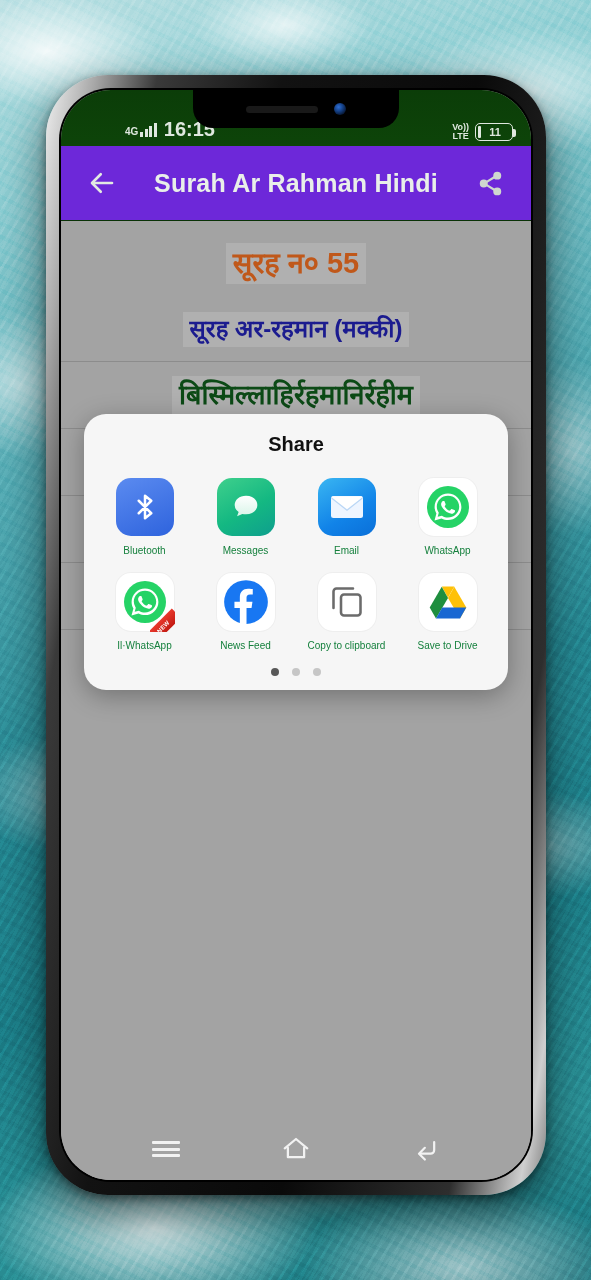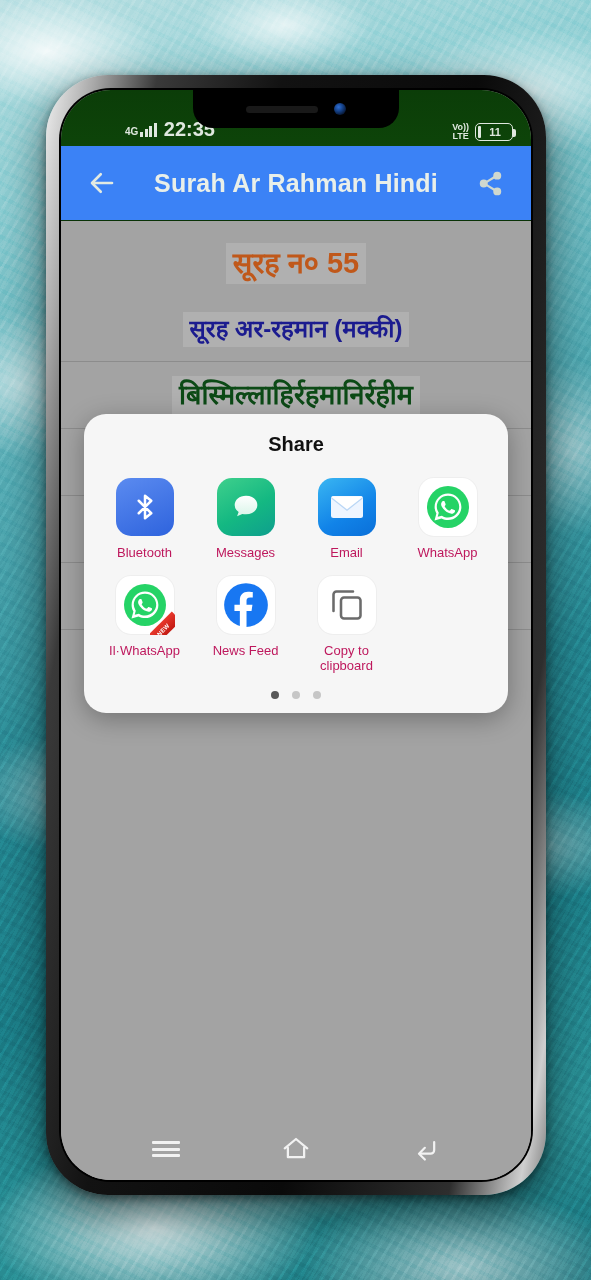--- a/index.html
+++ b/index.html
@@ -84,21 +84,21 @@
     border-radius:5px; display:flex; align-items:center; justify-content:center;
     font-size:11px; font-weight:bold; padding:0 4px 0 6px;
   }
   #battery::before { content:""; position:absolute; left:2px; top:2px; bottom:2px; width:3px;
     background:#dfe8df; border-radius:1px; }
   #battery::after { content:""; position:absolute; right:-4px; top:5px; width:3px; height:8px;
     background:#dfe8df; border-radius:0 2px 2px 0; }
 
   
   #appbar {
-    height:75px; background:#3b82f6;
+    height:75px; background:#6d28d9;
     display:flex; align-items:center; padding:0 20px; gap:10px;
     border-bottom:1px solid #0a3307;
   }
   #back-btn { width:42px; height:42px; display:flex; align-items:center; justify-content:center; flex:0 0 auto; }
   #appbar-title {
     flex:1; text-align:center; color:#e9efe9; font-size:25px; font-weight:bold;
     letter-spacing:.2px; white-space:nowrap;
   }
   #share-btn { width:42px; height:42px; display:flex; align-items:center; justify-content:center; flex:0 0 auto; }
 
@@ -123,21 +123,21 @@
   #share-sheet {
     position:absolute; left:23px; right:23px; top:193px;
     background:#f6f6f6; border-radius:22px;
     box-shadow:0 6px 26px rgba(0,0,0,.30);
     padding:19px 10px 14px; z-index:5;
   }
   #share-title { text-align:center; font-size:20px; font-weight:bold; color:#111; margin-bottom:16px; }
   .app-grid { display:grid; grid-template-columns:repeat(4,1fr); row-gap:6px; }
   .app-cell { display:flex; flex-direction:column; align-items:center; padding:6px 2px 4px; }
   .app-icon { width:58px; height:58px; position:relative; margin-bottom:9px; }
-  .app-label { font-size:13px; color:#be185d; text-align:center; line-height:1.17; max-width:92px; }
+  .app-label { font-size:10px; color:#15803d; text-align:center; line-height:1.17; max-width:92px; }
 
   .ic-bt { width:100%; height:100%; border-radius:15px;
     background:linear-gradient(155deg,#5b8bf0,#2e63dd); display:flex; align-items:center; justify-content:center; }
   .ic-msg { width:100%; height:100%; border-radius:15px;
     background:linear-gradient(150deg,#3fd08c,#14b882 55%,#0e9e8e); display:flex; align-items:center; justify-content:center; }
   .ic-mail { width:100%; height:100%; border-radius:15px;
     background:linear-gradient(150deg,#3ab6f2,#1183e8 60%,#0a6fd8); display:flex; align-items:center; justify-content:center; }
   .ic-white { width:100%; height:100%; border-radius:15px; background:#fff;
     display:flex; align-items:center; justify-content:center; box-shadow:0 0 0 1px rgba(0,0,0,.03); }
   .wa-badge { position:absolute; right:-1px; bottom:-1px; width:25px; height:25px; overflow:hidden; }
@@ -175,21 +175,21 @@
       <div class="sb-left">
         <div style="display:flex;align-items:flex-end;gap:2px;">
           <span id="net-type">4G</span>
           <span id="sig-bars">
                 <i></i>
                 <i></i>
                 <i></i>
                 <i></i>
               </span>
         </div>
-        <span>22:35</span>
+        <span>16:15</span>
       </div>
       <div class="sb-right">
         <div id="volte">
           <div>Vo))</div>
           <div>LTE</div>
         </div>
         <div id="battery">
           <span>11</span>
         </div>
       </div>
@@ -317,20 +317,34 @@
               <div class="ic-white">
                 <svg width="36" height="36" viewBox="0 0 24 24" fill="none" stroke="#6b6b6b" stroke-width="1.7" stroke-linecap="round" stroke-linejoin="round">
                   <path d="M16 3H5a2 2 0 00-2 2v11"></path>
                   <rect x="8" y="7" width="13" height="14" rx="2"></rect>
                 </svg>
               </div>
             </div>
             <div class="app-label">Copy to clipboard</div>
           </div>
 
+          <div class="app-cell">
+            <div class="app-icon">
+              <div class="ic-white">
+                <svg width="38" height="34" viewBox="0 0 48 42">
+                  <path d="M16.2 1.5L32 1.5 23.9 15.6z" fill="#FFC107"></path>
+                  <path d="M16.2 1.5L24.1 15.6 8.2 15.6z" fill="#1976D2" opacity="0"></path>
+                  <path d="M16.1 1.8L.9 28.1l7.9 13.6L24 15.8z" fill="#1E8E3E"></path>
+                  <path d="M31.9 1.8L47.1 28.1 39.2 41.7 24 15.8z" fill="#FFC107"></path>
+                  <path d="M8.8 41.7h30.4l7.9-13.6H16.7z" fill="#1967D2"></path>
+                </svg>
+              </div>
+            </div>
+            <div class="app-label">Save to Drive</div>
+          </div>
 
         </div>
 
         <div id="page-dots">
               <i class="on"></i>
               <i></i>
               <i></i>
             </div>
       </div>
     </div>

